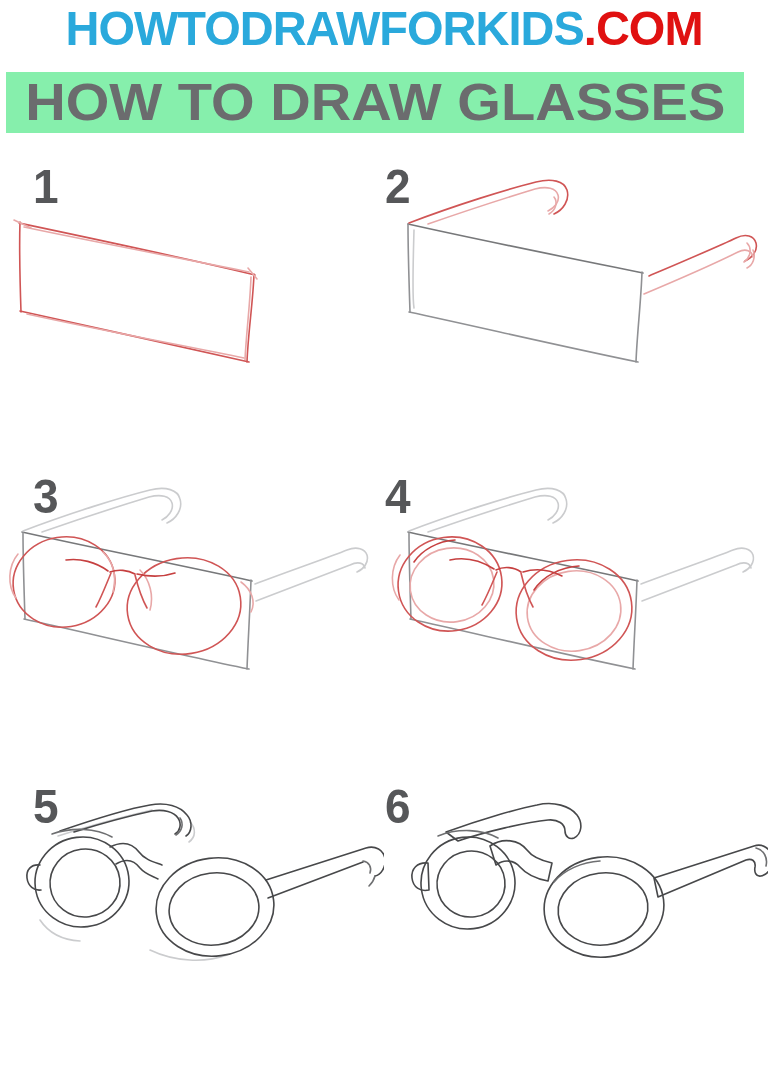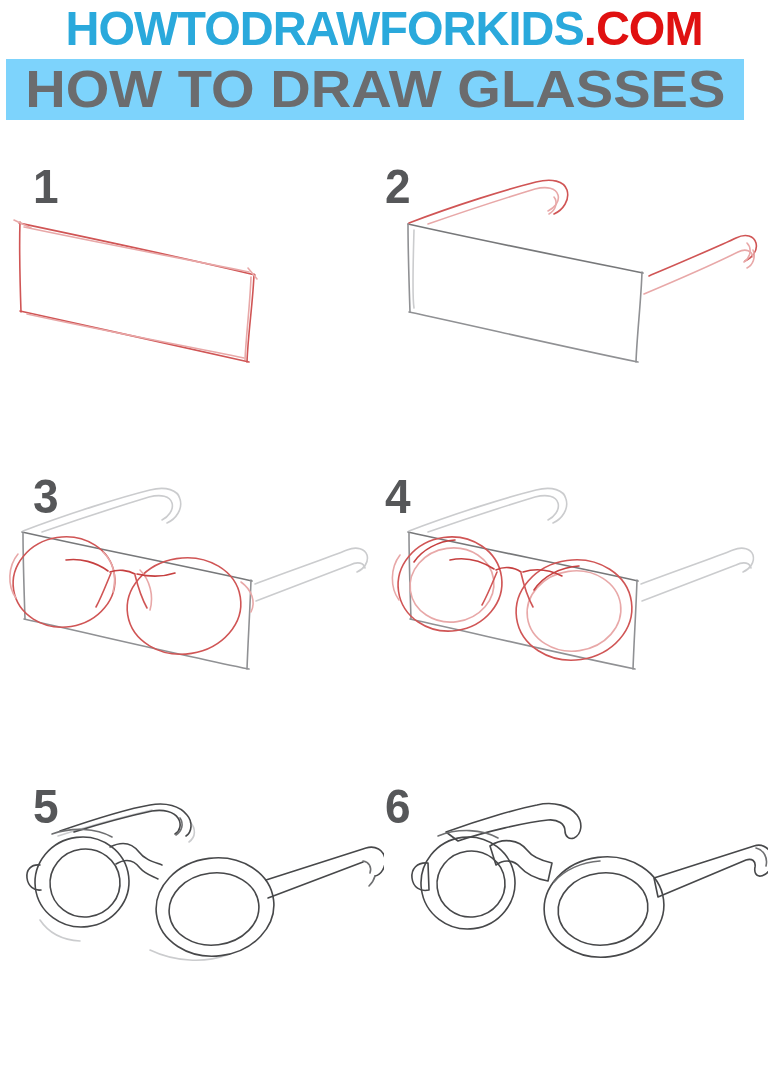--- a/index.html
+++ b/index.html
@@ -8,22 +8,22 @@
     font-family:"Liberation Sans", sans-serif;
   }
   .logo{
     position:absolute;top:2px;left:0;width:100%;text-align:center;
     font-size:47px;font-weight:900;letter-spacing:-1px;line-height:1.05;
     transform:scaleY(1.04);transform-origin:top center;
   }
   .logo .blue{color:#2aa9dc;}
   .logo .red{color:#e01111;}
   .title-bar{
-    position:absolute;left:6px;top:59px;width:738px;height:61px;
-    background:#7dd3fc;display:flex;align-items:center;justify-content:center;
+    position:absolute;left:6px;top:72px;width:738px;height:61px;
+    background:#86efac;display:flex;align-items:center;justify-content:center;
   }
   .title-bar .title-text{
     font-size:51px;font-weight:900;color:#6b6c6e;letter-spacing:0;
     transform:scaleX(1.10) scaleY(1.02);transform-origin:center;white-space:nowrap;
   }
   .step{position:absolute;width:384px;height:310px;}
   #step1{left:0;top:150px;}   #step2{left:384px;top:150px;}
   #step3{left:0;top:460px;}   #step4{left:384px;top:460px;}
   #step5{left:0;top:770px;}   #step6{left:384px;top:770px;}
   .num{

